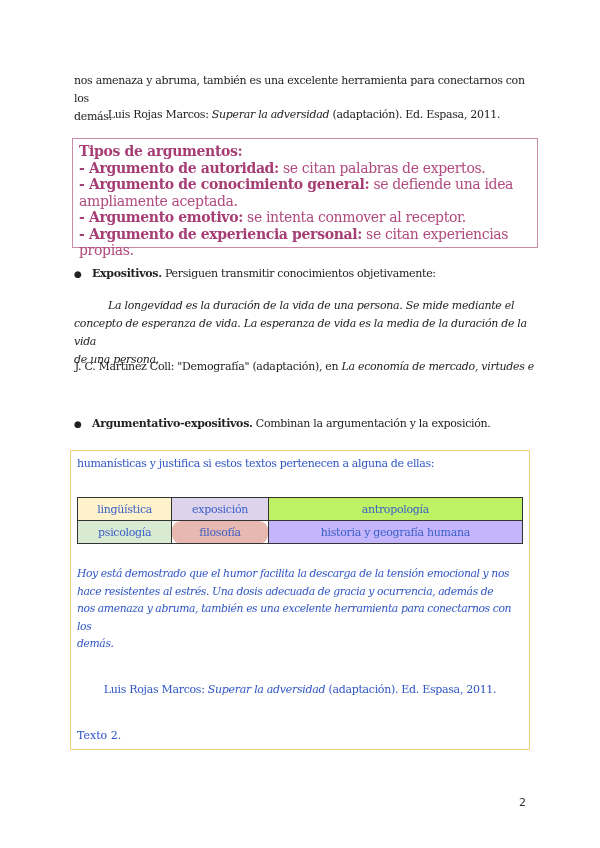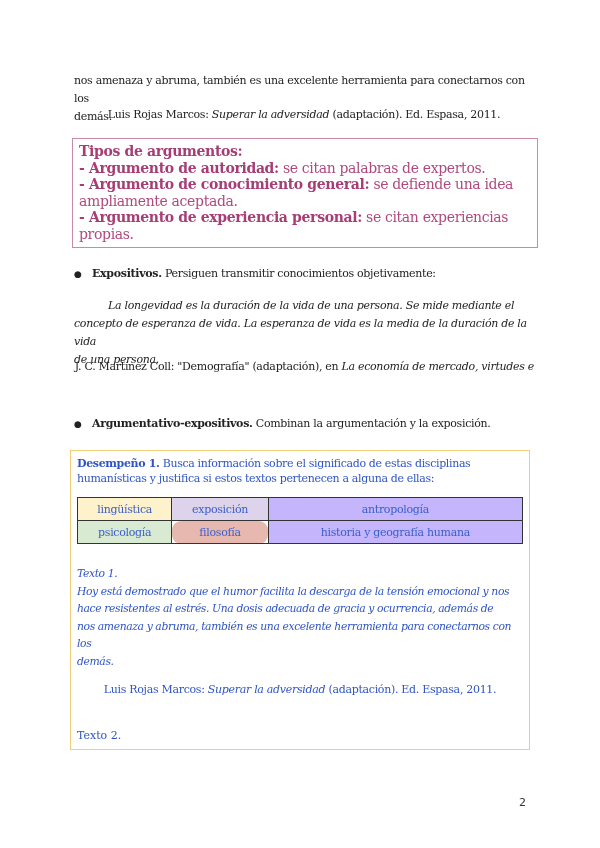--- a/index.html
+++ b/index.html
@@ -55,20 +55,21 @@
     <div>demás.</div>
   </div>
   <div class="para center" style="top:106px;">
     <span>Luis Rojas Marcos: </span><i>Superar la adversidad</i><span> (adaptación). Ed. Espasa, 2011.</span>
   </div>
 
   <div class="args-box">
     <div><b>Tipos de  argumentos:</b></div>
     <div><b>- Argumento de autoridad:</b><span> se citan palabras de expertos.</span></div>
     <div><b>- Argumento de conocimiento general:</b><span> se defiende una idea ampliamente aceptada.</span></div>
+    <div><b>- Argumento emotivo:</b><span> se intenta conmover al receptor.</span></div>
     <div><b>- Argumento de experiencia personal:</b><span> se citan experiencias propias.</span></div>
   </div>
 
   <div class="bullet" style="top:265px;">
     <span class="dot">●</span><b>Expositivos.</b><span> Persiguen transmitir conocimientos objetivamente:</span>
   </div>
 
   <div class="para it" style="top:297px;">
     <div style="text-indent:34px;">La longevidad es la duración de la vida de una persona. Se mide mediante el</div>
     <div>concepto de esperanza de vida. La esperanza de vida es la media de la duración de la vida</div>
@@ -78,41 +79,39 @@
   <div class="para" style="top:358px; text-align:right;">
     <div><span>J. C. Martínez Coll: "Demografía" (adaptación), en </span><i>La economía de mercado, virtudes e</i></div>
   </div>
 
   <div class="bullet" style="top:415px;">
     <span class="dot">●</span><b>Argumentativo-expositivos.</b><span> Combinan la argumentación y la exposición.</span>
   </div>
 
   <div class="des-box">
     <div class="des-intro">
-      <div><b>Desempeño 1.</b><span> Busca información sobre el significado de estas disciplinas</span></div>
       <div>humanísticas y justifica si estos textos pertenecen a alguna de ellas:</div>
     </div>
 
     <table class="disc-table">
       <tbody>
           <tr>
         <td style="background:#fdf2cc;">lingüística</td>
         <td style="background:#ddd3ea;">exposición</td>
-        <td style="background:#c4b5fd;">antropología</td>
+        <td style="background:#bef264;">antropología</td>
       </tr>
       <tr>
         <td style="background:#d9ead3;">psicología</td>
         <td style="background:#e6b8af;border-radius:9px;">filosofía</td>
         <td style="background:#c4b5fd;">historia y geografía humana</td>
       </tr>
     </tbody>
       </table>
 
     <div class="texto1">
-      <div>Texto 1.</div>
       <div>Hoy está demostrado que el humor facilita la descarga de la tensión emocional y nos</div>
       <div>hace resistentes al estrés. Una dosis adecuada de gracia y ocurrencia, además de</div>
       <div>nos amenaza y abruma, también es una excelente herramienta para conectarnos con los</div>
       <div>demás.</div>
     </div>
 
     <div class="cite2">
       <span>Luis Rojas Marcos: </span><i>Superar la adversidad</i><span> (adaptación). Ed. Espasa, 2011.</span>
     </div>
 

